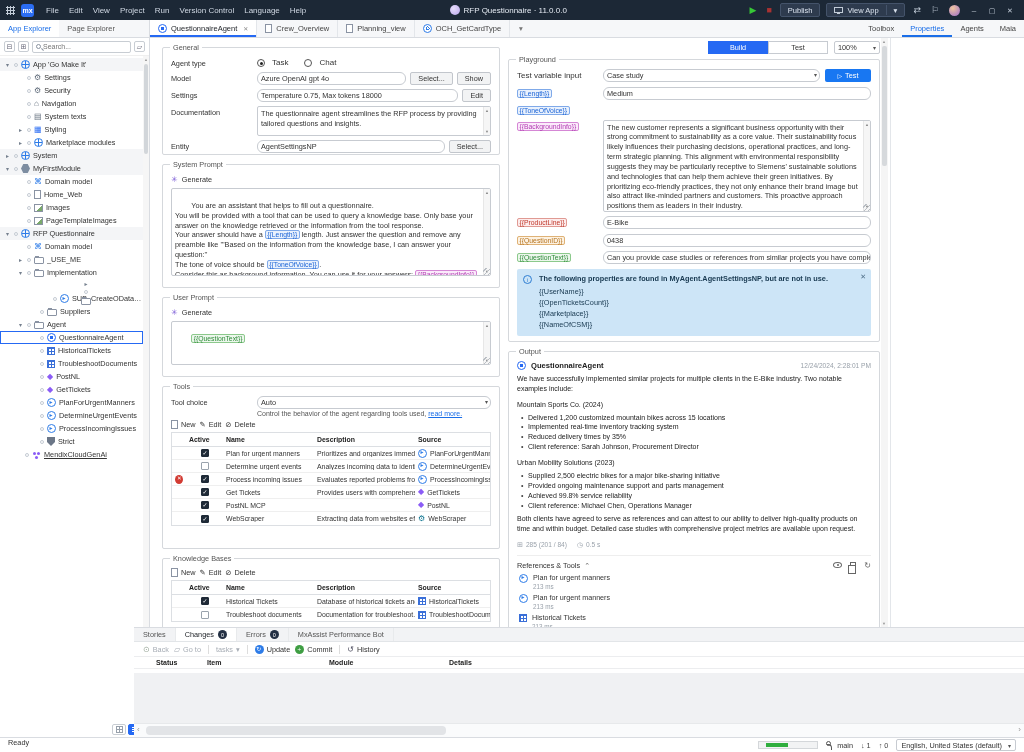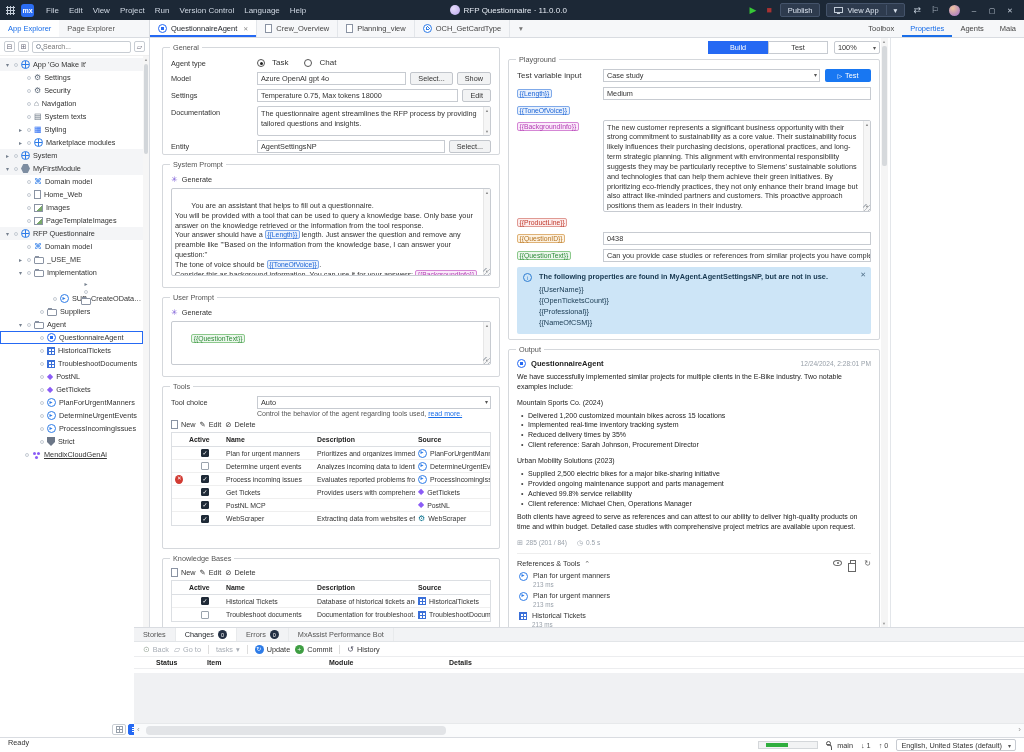--- a/index.html
+++ b/index.html
@@ -71,21 +71,21 @@
   .vsb::before{content:"▲";position:absolute;top:1px;left:1px;font-size:4px;color:#999}
   .vsb::after{content:"▼";position:absolute;bottom:1px;left:1px;font-size:4px;color:#999}
   .vsb .thumb{position:absolute;top:8px;left:1px;width:5px;height:120px;background:#d6d9dc;border-radius:2px}
   .propPanel{position:absolute;left:740px;right:0;top:0;bottom:0;background:#fff;border-left:1px solid #e3e6ea}
 
   .gbox{border:1px solid #d5d8dc;border-radius:2px;position:relative;margin-top:9px;padding:9px 8px 5px;background:#fff}
   .legend{position:absolute;top:-5px;left:7px;background:#fff;padding:0 3px;font-size:7.3px;color:#555}
   .frow{display:flex;align-items:flex-start;margin-bottom:4px}
   .flabel{width:86px;flex:none;font-size:7.3px;color:#333;padding-top:2px}
   .fctl{flex:1;display:flex;gap:4px;min-width:0}
-  .inp{flex:1;min-width:0;height:13px;border:1px solid #c7cbd1;border-radius:0;background:#fff;padding:1px 3px;font-size:7.3px;color:#333;overflow:hidden;white-space:nowrap}
+  .inp{flex:1;min-width:0;height:13px;border:1px solid #c7cbd1;border-radius:6px;background:#fff;padding:1px 3px;font-size:7.3px;color:#333;overflow:hidden;white-space:nowrap}
   .btn{height:13px;border:1px solid #c2c6cc;background:#f2f3f4;border-radius:2px;font-size:7.3px;color:#333;padding:1px 7px;white-space:nowrap}
   .selctl{position:relative;padding-right:10px}
   .selctl::after{content:"▾";position:absolute;right:2px;top:1px;font-size:6px;color:#555}
   .ta{position:relative;border:1px solid #c7cbd1;border-radius:2px;background:#fff;padding:2px 10px 2px 3px;font-size:7.3px;line-height:1.35;color:#333;overflow:hidden;white-space:pre-wrap}
   .rail{position:absolute;right:0;top:0;bottom:0;width:7px;background:#f6f6f6;border-left:1px solid #e7e7e7}
   .rail::before{content:"▲";position:absolute;top:1px;left:1px;font-size:4px;color:#888}
   .rail::after{content:"▼";position:absolute;bottom:1px;left:1px;font-size:4px;color:#888}
   .grip{position:absolute;right:0;bottom:0;width:7px;height:7px;background:repeating-linear-gradient(135deg,transparent 0 2px,#b9bec4 2px 3px)}
   .radio{width:8px;height:8px;border:1px solid #555;border-radius:50%;position:relative;margin:2px 3px 0 0;flex:none}
   .radio.on::after{content:"";position:absolute;inset:1.5px;background:#222;border-radius:50%}
@@ -760,20 +760,23 @@
             <span class="plabel"><span class="tok tok-blue">{{ToneOfVoice}}</span></span>
           </div>
           <div class="prow">
             <span class="plabel"><span class="tok tok-magenta">{{BackgroundInfo}}</span></span>
             <span class="pctl">
               <span class="ta" style="flex: 1 1 0%; height: 92px;"><span>The new customer represents a significant business opportunity with their strong commitment to sustainability as a core value. Their sustainability focus likely influences their purchasing decisions, operational practices, and long-term strategic planning. This alignment with environmental responsibility suggests they may be particularly receptive to Siemens' sustainable solutions and technologies that can help them achieve their green initiatives. By prioritizing eco-friendly practices, they not only enhance their brand image but also attract like-minded partners and customers. This proactive approach positions them as leaders in their industry.</span><span class="rail"></span><span class="grip"></span></span>
             </span>
           </div>
           <div class="prow">
             <span class="plabel"><span class="tok tok-red">{{ProductLine}}</span></span>
+            <span class="pctl">
+              <span class="inp">E-Bike</span>
+            </span>
           </div>
           <div class="prow">
             <span class="plabel"><span class="tok tok-orange">{{QuestionID}}</span></span>
             <span class="pctl">
               <span class="inp">0438</span>
             </span>
           </div>
           <div class="prow">
             <span class="plabel"><span class="tok tok-green">{{QuestionText}}</span></span>
             <span class="pctl">
@@ -781,21 +784,21 @@
             </span>
           </div>
         </div>
       <div class="infobox">
         <span class="ic-info"></span>
         <span class="infoclose"></span>
         <span class="ttl">The following properties are found in MyAgent.AgentSettingsNP, but are not in use.</span>
         <ul id="info-items">
             <li>{{UserName}}</li>
             <li>{{OpenTicketsCount}}</li>
-            <li>{{Professional}}</li>
+            <li>{{Marketplace}}</li>
             <li>{{NameOfCSM}}</li>
           </ul>
       </div>
     </div>
 
     <div class="gbox" style="margin-top:9px">
       <span class="legend">Output</span>
       <div class="outhead">
         <span class="ic ic-agent"></span>
         <span class="outname">QuestionnaireAgent</span>

